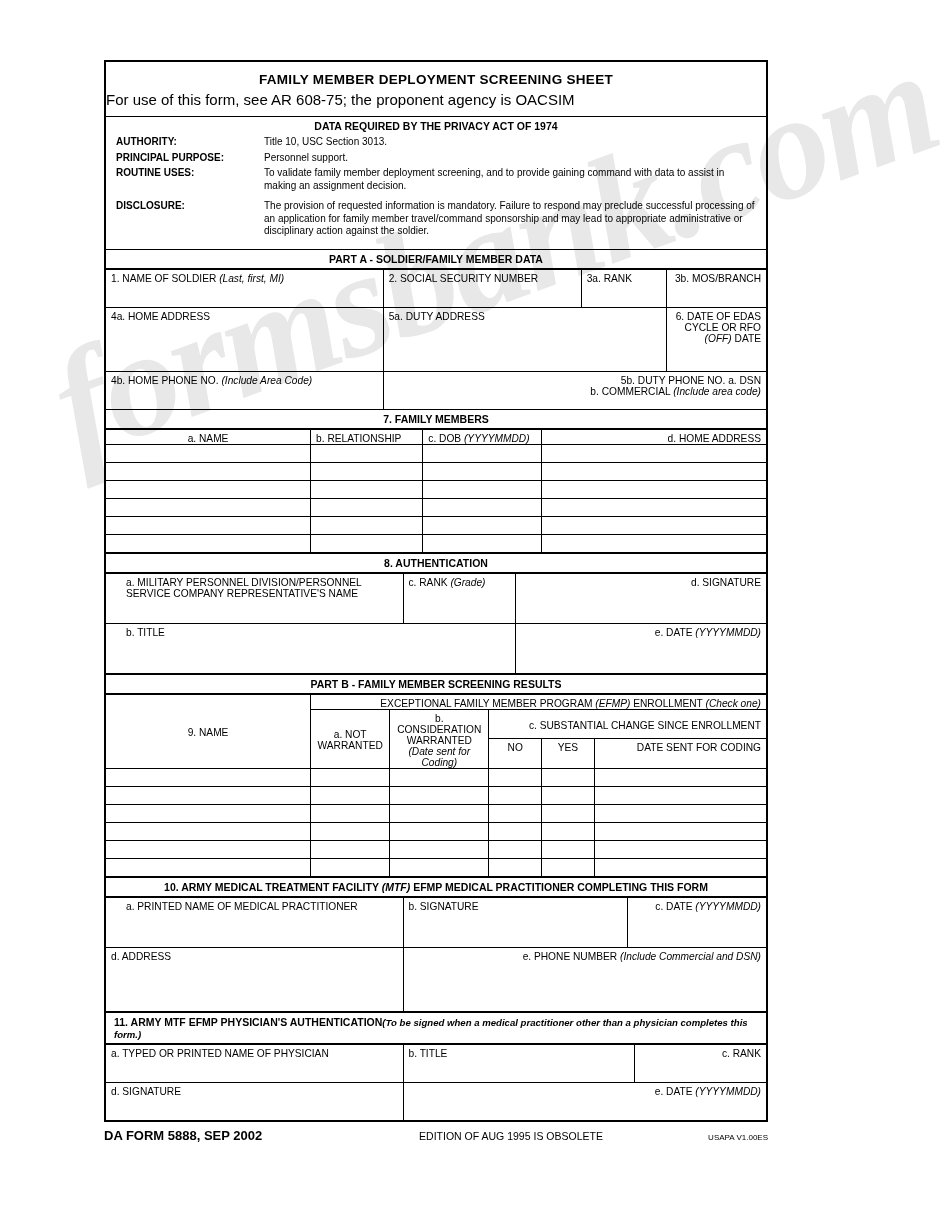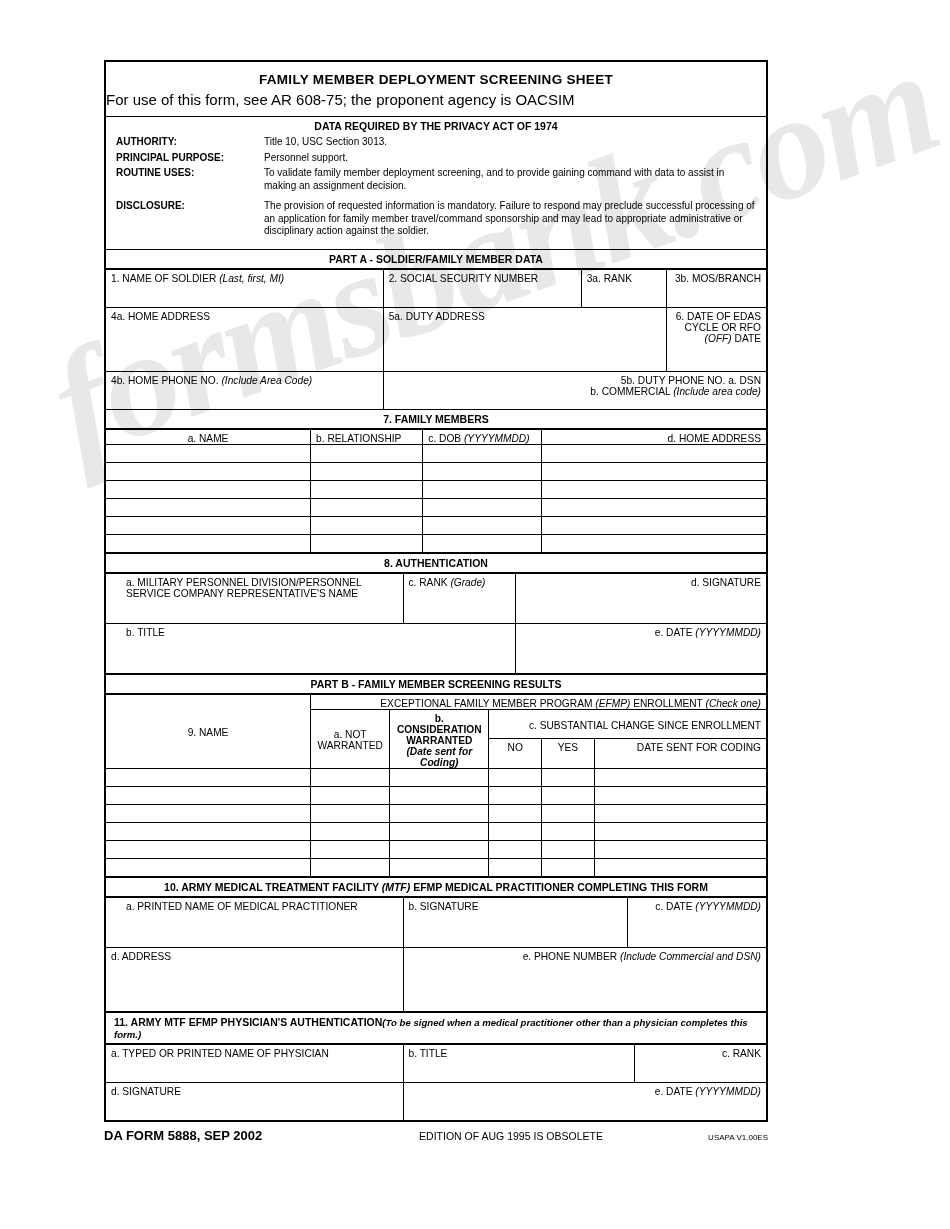--- a/index.html
+++ b/index.html
@@ -246,21 +246,21 @@
         <td class="nb-l ctr" rowspan="3" style="width:31%;vertical-align:middle;">9.  NAME</td>
         <td class="nb-r ctr" colspan="5">
           <span>EXCEPTIONAL FAMILY MEMBER PROGRAM</span>
           <span class="it">(EFMP)</span>
           <span>ENROLLMENT</span>
           <span class="it">(Check one)</span>
         </td>
       </tr>
       <tr>
         <td class="ctr" rowspan="2" style="width:12%;vertical-align:middle;">a.  NOT WARRANTED</td>
-        <td class="ctr" rowspan="2" style="width:15%;vertical-align:middle;font-weight:bold;">
+        <td class="ctr" rowspan="2" style="width:15%;vertical-align:middle;">
           <span>b.  CONSIDERATION WARRANTED</span>
           <span class="it">(Date sent for Coding)</span>
         </td>
         <td class="nb-r ctr" colspan="3" style="vertical-align:middle;">c.  SUBSTANTIAL CHANGE SINCE ENROLLMENT</td>
       </tr>
       <tr>
         <td class="ctr" style="width:8%;">NO</td>
         <td class="ctr" style="width:8%;">YES</td>
         <td class="nb-r ctr" style="width:26%;">DATE SENT FOR CODING</td>
       </tr>

